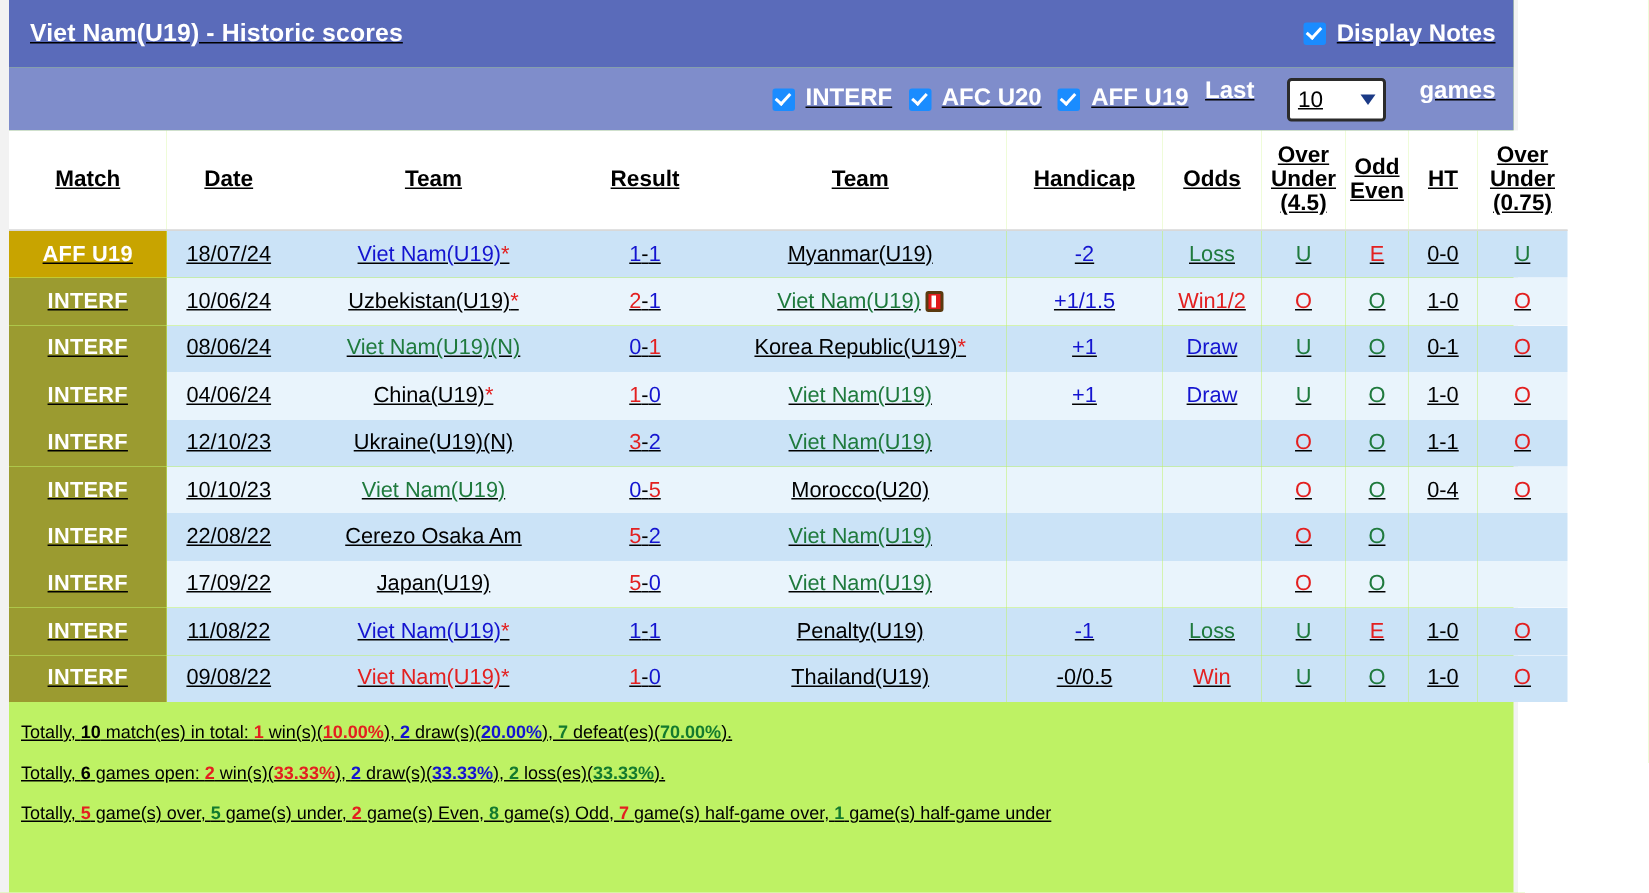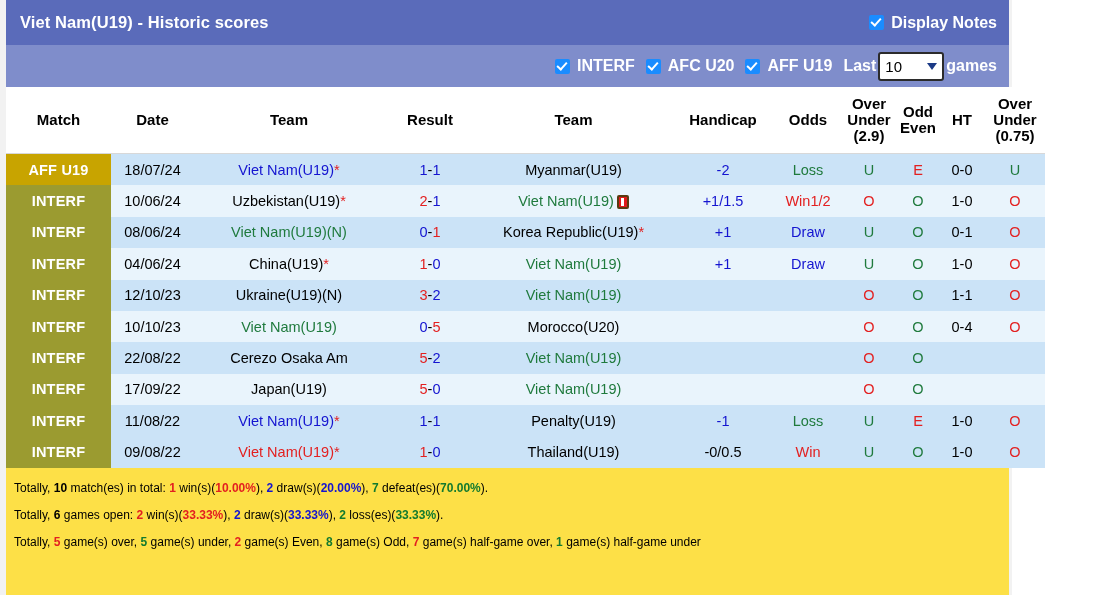--- a/index.html
+++ b/index.html
@@ -12,24 +12,25 @@
     height: 595px;
     font-family: "Liberation Sans", sans-serif;
     font-size: 13px;
     color: #000000;
     overflow: hidden;
   }
   .page {
     width: 1012px;
     height: 595px;
     position: relative;
-    background: #fde047;
+    background: #bef264;
     box-sizing: border-box;
     border-left: 6px solid #f2f2f2;
     border-right: 3px solid #f2f2f2;
+    text-decoration: underline;
   }
 
   
   .titlebar {
     height: 45px;
     background: #5a6bba;
     display: flex;
     align-items: center;
     justify-content: space-between;
     padding: 0 12px 0 14px;
@@ -88,22 +89,22 @@
     top: 1px;
     width: 4px;
     height: 8px;
     border: solid #ffffff;
     border-width: 0 2px 2px 0;
     transform: rotate(42deg);
   }
 
   .lastwrap {
     display: flex;
-    align-items: center;
-    gap: 2px;
+    align-items: flex-start;
+    gap: 22px;
     font-weight: bold;
     font-size: 16px;
   }
   .selbox {
     background: #ffffff;
     color: #000000;
     border: 2px solid #2b2b2b;
     border-radius: 3px;
     height: 25px;
     min-width: 52px;
@@ -272,21 +273,21 @@
         <th>Match</th>
         <th>Date</th>
         <th>Team</th>
         <th>Result</th>
         <th>Team</th>
         <th>Handicap</th>
         <th>Odds</th>
         <th>
           <div>Over</div>
           <div>Under</div>
-          <div>(2.9)</div>
+          <div>(4.5)</div>
         </th>
         <th>
           <div>Odd</div>
           <div>Even</div>
         </th>
         <th>HT</th>
         <th>
           <div>Over</div>
           <div>Under</div>
           <div>(0.75)</div>

